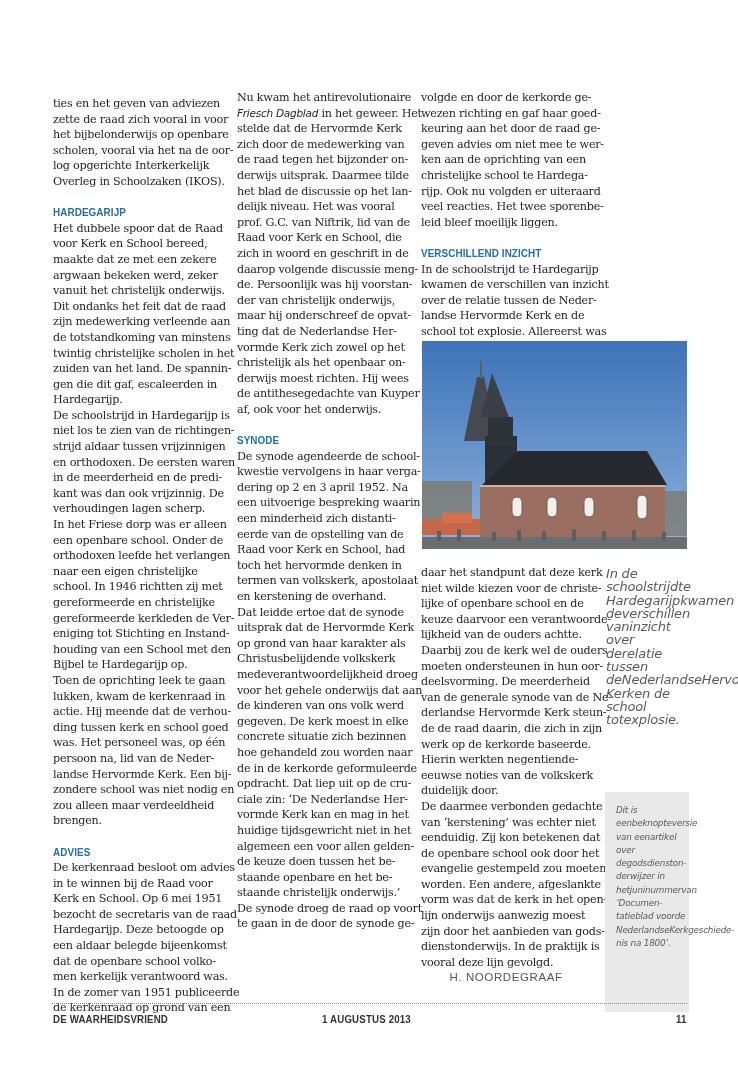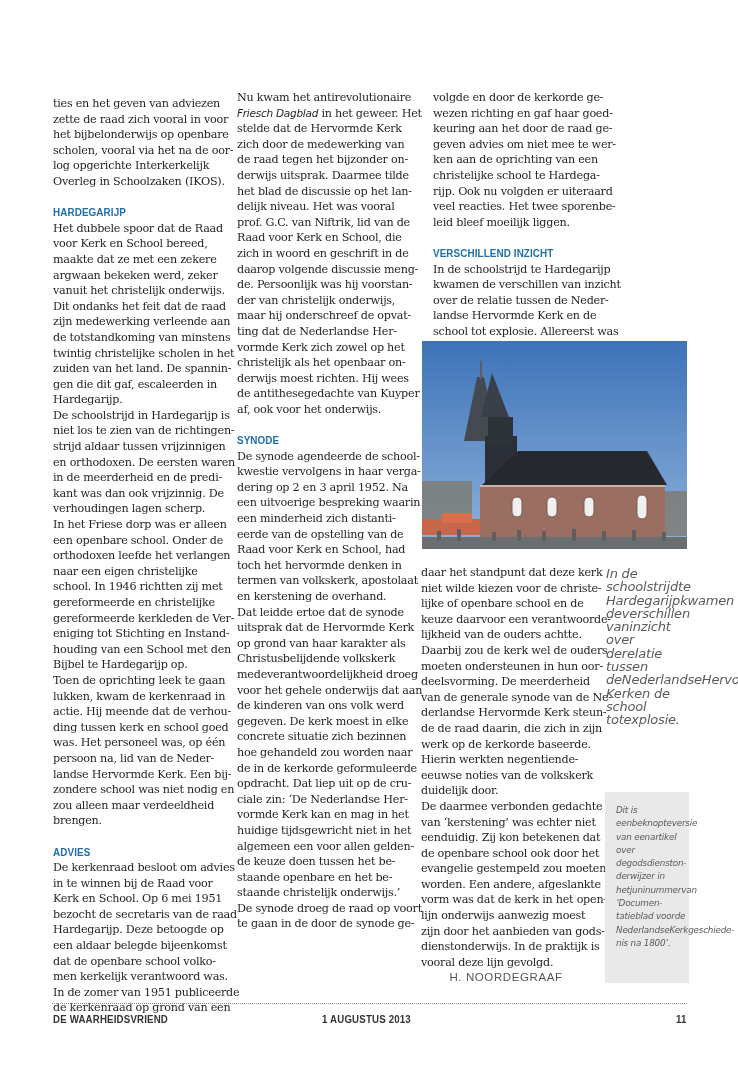--- a/index.html
+++ b/index.html
@@ -3,28 +3,28 @@
   <meta charset="utf-8">
   <style>
     html, body { margin: 0; padding: 0; background: #ffffff; }
     body { width: 738px; height: 1068px; position: relative; overflow: hidden;
       font-family: "DejaVu Serif", serif; color: #231f20; }
     .col { position: absolute; font-size: 11.2px; line-height: 15.6px; letter-spacing: -0.25px; }
     .col p { margin: 0; }
     .col .line { display: block; white-space: nowrap; }
     .c1 { left: 53px; top: 96px; width: 176px; }
     .c2 { left: 237px; top: 90px; width: 176px; }
-    .c3a { left: 433px; top: 90px; width: 180px; }
+    .c3a { left: 421px; top: 90px; width: 180px; }
     .c3b { left: 421px; top: 565px; width: 178px; }
     .head { font-family: "Liberation Sans", sans-serif; font-weight: bold; color: #1f6fa8;
       font-size: 11.5px; letter-spacing: 0.1px; margin-top: 15.6px; display: block; line-height: 15.6px; transform: scaleX(0.86); transform-origin: left; }
     .author { font-family: "Liberation Sans", sans-serif; font-weight: normal; color: #555; font-size: 11.5px; text-align: center; display:block; letter-spacing: 0.6px; padding-right: 8px; }
     .photo { position: absolute; left: 422px; top: 341px; width: 265px; height: 208px; overflow: hidden; background: #4a7fc0; }
     .caption { position: absolute; left: 606px; top: 567px; width: 82px; font-family: "DejaVu Sans", sans-serif; font-style: italic; font-size: 13px; line-height: 13.3px; color: #5a5a5a; letter-spacing: -0.2px; }
-    .note { position: absolute; left: 605px; top: 792px; width: 84px; height: 191px; background: #e9e9e9; }
+    .note { position: absolute; left: 605px; top: 792px; width: 84px; height: 220px; background: #e9e9e9; }
     .note-text { position: absolute; left: 11px; top: 12px; width: 76px; font-family: "DejaVu Sans", sans-serif; font-style: italic; font-size: 8.8px; line-height: 13.3px; color: #5a5a5a; letter-spacing: -0.2px; }
     .rule { position: absolute; left: 52px; top: 1003px; width: 635px; border-top: 1px dotted #888; }
     .footer { position: absolute; top: 1013px; font-family: "Liberation Sans", sans-serif; font-weight: bold; color: #333; font-size: 11px; letter-spacing: 0.2px; transform: scaleX(0.88); }
     .f-left { left: 53px; transform-origin: left; }
     .f-center { left: 322px; transform-origin: left; }
     .f-right { left: 676px; transform-origin: left; }
     em { font-style: italic; font-family: "DejaVu Sans", sans-serif; font-size: 10.5px; }
   </style>
 </head>
 <body>

